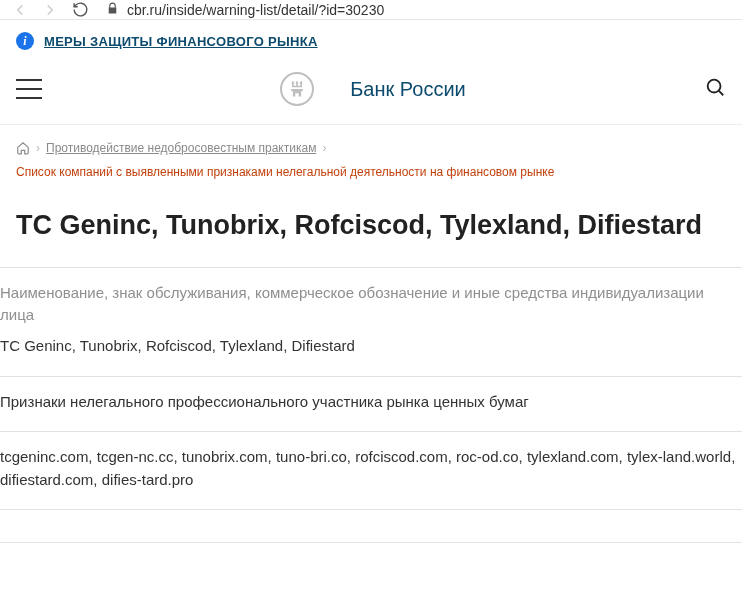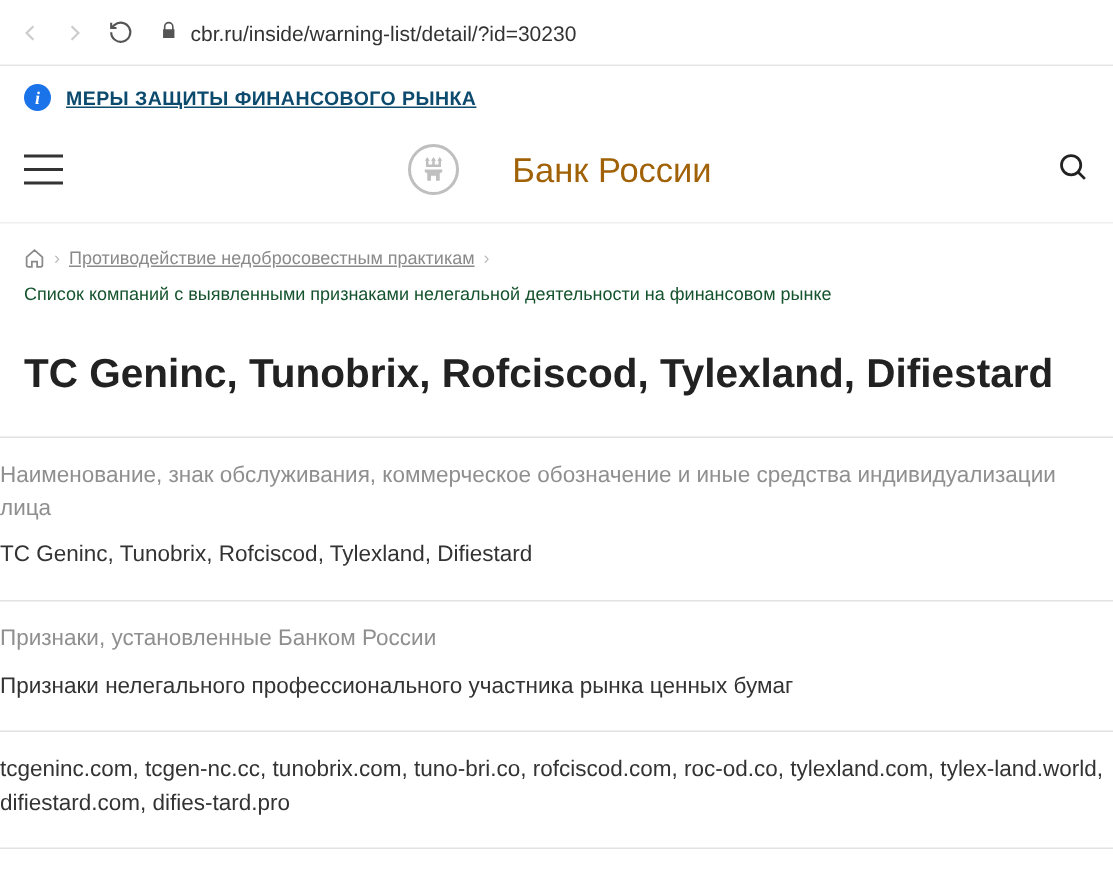--- a/index.html
+++ b/index.html
@@ -8,21 +8,21 @@
     background: #fff;
     width: 742px;
     color: #333;
   }
   .browser-bar {
     display: flex;
     align-items: center;
     padding: 6px 10px;
     gap: 10px;
     border-bottom: 1px solid #e6e6e6;
-    height: 44px;
+    height: 20px;
   }
   .nav-icon {
     color: #888;
     display: flex;
     align-items: center;
     justify-content: center;
     width: 20px;
     height: 20px;
     cursor: pointer;
   }
@@ -80,35 +80,35 @@
     display:flex;
     align-items:center;
     justify-content:center;
     gap:12px;
   }
   .brand-logo {
     width:34px;height:34px;border:2px solid #bfbfbf;border-radius:50%;
     display:flex;align-items:center;justify-content:center;
   }
   .brand-logo svg { width:20px;height:20px;fill:#bfbfbf; }
-  .brand-name { font-size:23px; color:#a16207;margin-left:24px; }
+  .brand-name { font-size:20px; color:#0c4a6e;margin-left:24px; }
   .search-btn { cursor:pointer; color:#222; }
 
   .breadcrumb {
     display:flex;flex-wrap:wrap;align-items:center;
     gap:6px;
     padding: 14px 16px 4px;
     font-size:12px;
     color:#8a8a8a;
     line-height:1.5;
   }
   .breadcrumb .home-icon { color:#8a8a8a; display:flex; }
   .breadcrumb .sep { color:#bbb; }
   .breadcrumb .crumb { color:#8a8a8a; cursor:pointer;text-decoration:underline; }
-  .breadcrumb .trail { color:#14532d; }
+  .breadcrumb .trail { color:#c2410c; }
 
   .title {
     padding: 24px 16px 24px;
     font-size: 27px;
     font-weight: 700;
     color:#222;
     line-height:1.25;
   }
 
   .section {
@@ -198,21 +198,20 @@
 </div>
 
 <h1 class="title">TC Geninc, Tunobrix, Rofciscod, Tylexland, Difiestard</h1>
 
 <div class="section">
   <div class="section-label">Наименование, знак обслуживания, коммерческое обозначение и иные средства индивидуализации лица</div>
   <div class="section-value">TC Geninc, Tunobrix, Rofciscod, Tylexland, Difiestard</div>
 </div>
 
 <div class="section">
-  <div class="section-label">Признаки, установленные Банком России</div>
   <div class="section-value">Признаки нелегального профессионального участника рынка ценных бумаг</div>
 </div>
 
 <div class="section">
   <div class="section-value">tcgeninc.com, tcgen-nc.cc, tunobrix.com, tuno-bri.co, rofciscod.com, roc-od.co, tylexland.com, tylex-land.world, difiestard.com, difies-tard.pro</div>
 </div>
 
 <div class="section bottom-border">
   
   

